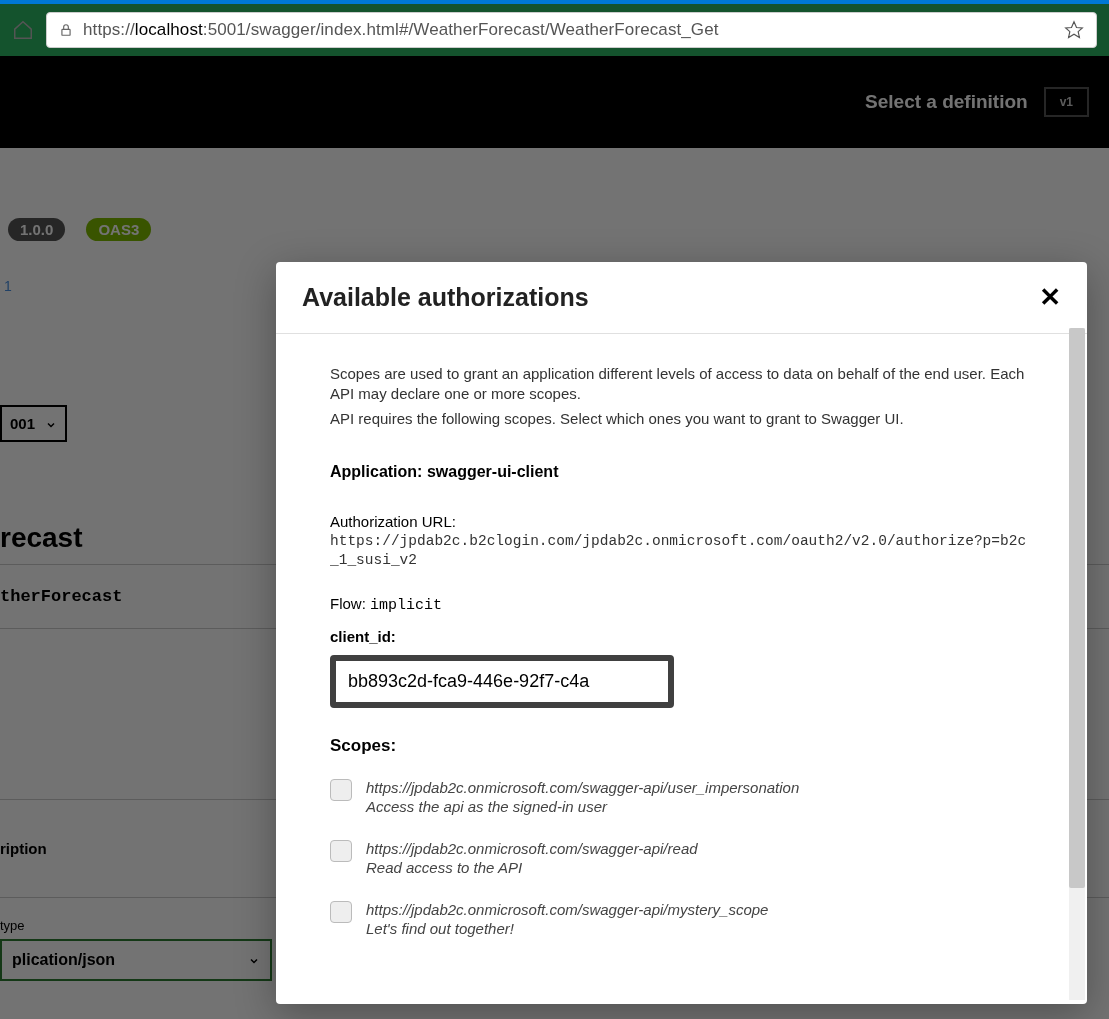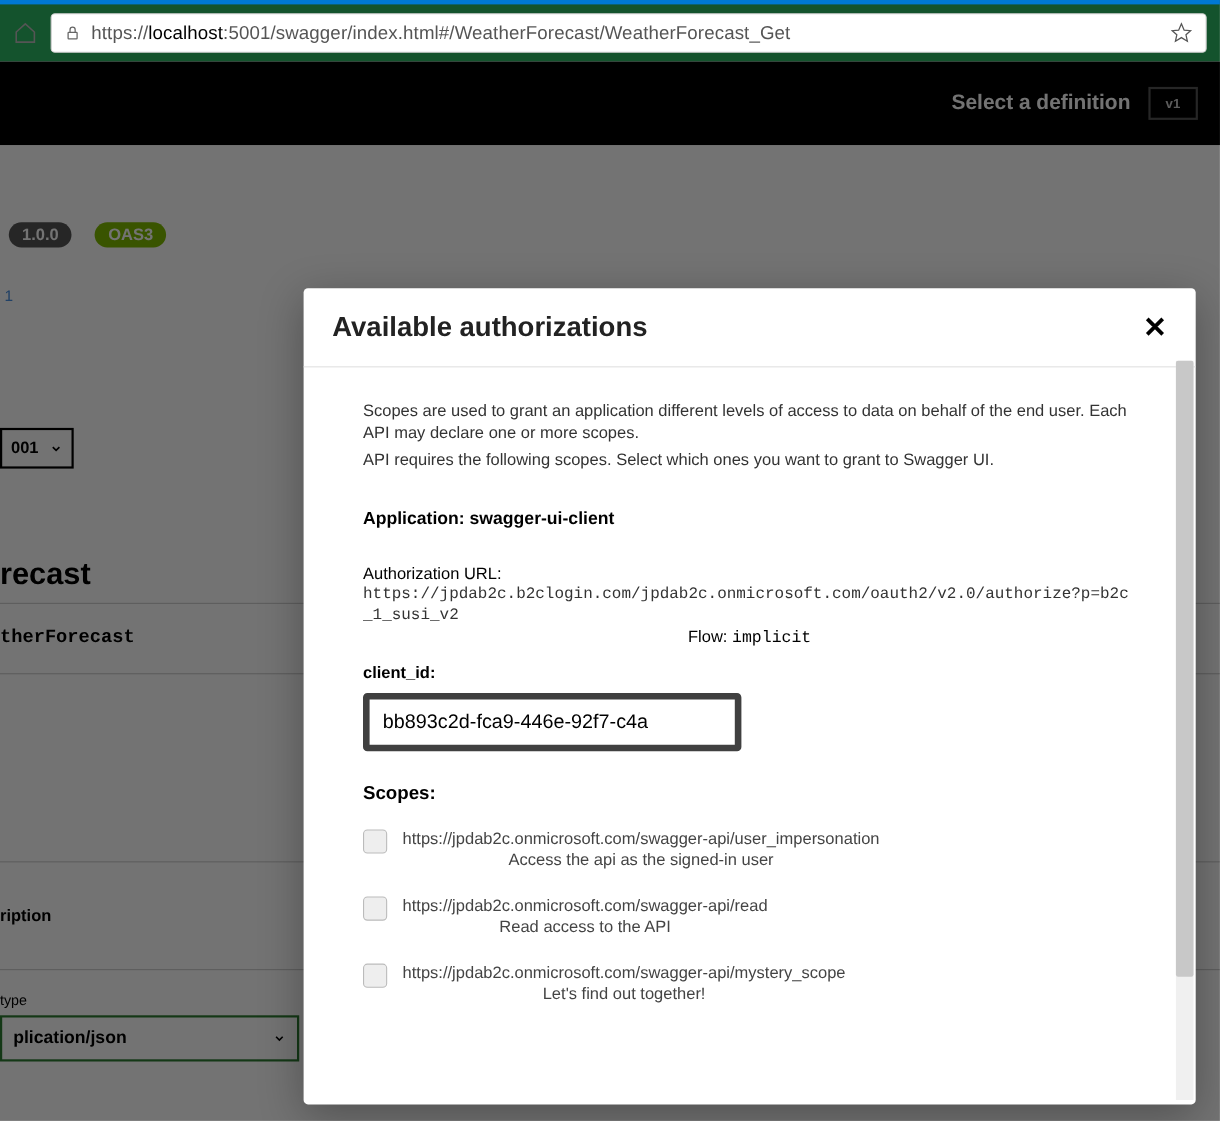--- a/index.html
+++ b/index.html
@@ -8,21 +8,21 @@
 
 .browser-bar { height: 56px; background: #14532d; display: flex; align-items: center; padding: 0 12px; border-top: 4px solid #0078d4; gap: 12px; }
 .home-btn { width: 22px; height: 22px; display:flex; align-items:center; justify-content:center; }
 .url-bar { flex: 1; height: 36px; border: 1px solid #ccc; border-radius: 4px; display: flex; align-items: center; padding: 0 12px; gap: 10px; background: #fff; }
 .lock-ic { width: 14px; height: 14px; }
 .url-text { font-size: 17px; color: #555; letter-spacing: 0.1px; }
 .url-text .host { color: #000; }
 .star-ic { width: 20px; height: 20px; }
 
 
-.topnav { height: 76px; background: #000; display: flex; align-items: center; justify-content: flex-end; padding: 0 20px; color: #fff; gap: 16px; }
+.topnav { height: 92px; background: #000; display: flex; align-items: center; justify-content: flex-end; padding: 0 20px; color: #fff; gap: 16px; }
 .topnav .label { font-size: 19px; font-weight: 700; color: #fff; }
 .def-select { border: 2px solid #555; padding: 6px 14px; font-size: 12px; font-weight: 700; color: #ccc; background: transparent; }
 
 .page-bg { position: relative; background: #fff; height: calc(1019px - 56px - 76px); }
 
 .badges { padding: 70px 0 0 8px; display:flex; gap:21px; }
 .badge-grey { background: #555; color:#fff; border-radius: 14px; padding: 3px 12px; font-size: 15px; font-weight: 700; }
 .badge-green { background: #7fba00; color:#fff; border-radius: 14px; padding: 3px 12px; font-size: 15px; font-weight: 700; }
 
 .link-row { padding: 36px 0 0 4px; }
@@ -49,28 +49,28 @@
 .modal { position: absolute; left: 276px; top: 262px; width: 811px; height: 742px; background: #fff; border-radius: 4px; box-shadow: 0 10px 40px rgba(0,0,0,0.3); display:flex; flex-direction:column; }
 .modal-header { padding: 20px 26px; display:flex; justify-content: space-between; align-items: center; border-bottom: 1px solid #e0e0e0; }
 .modal-title { font-size: 25px; font-weight: 800; color: #222; }
 .close-x { font-size: 26px; font-weight: 700; cursor: pointer; }
 .modal-body { padding: 30px 54px 0 54px; overflow-y: auto; position: relative; flex:1; }
 .scopes-intro { font-size: 15px; color: #333; line-height: 1.35; }
 .auth-name { font-size: 22px; font-weight: 800; margin-top: 40px; }
 .app-line { font-size: 16px; font-weight: 700; margin-top: 34px; }
 .auth-url-label { font-size: 15px; margin-top: 32px; }
 .auth-url { font-family: "Consolas","Courier New",monospace; font-size: 14.5px; color: #333; line-height: 1.35; margin-top: 2px; word-break: break-all; }
-.flow-line { font-size: 15px; margin-top: 0; text-align: center; }
+.flow-line { font-size: 15px; margin-top: 24px; }
 .flow-line .mono { font-family: "Consolas","Courier New",monospace; }
 .cid-label { font-size: 15px; font-weight: 700; margin-top: 14px; }
 .cid-input { width: 344px; margin-top: 10px; padding: 10px 12px; font-size: 18px; border: 6px solid #404040; border-radius: 4px; }
 .scopes-heading { font-size: 17px; font-weight: 700; margin-top: 28px; }
 .scope-item { display:flex; gap: 14px; margin-top: 22px; align-items: flex-start; }
 .scope-chk { width: 22px; height: 22px; border: 1px solid #bbb; border-radius: 4px; background:#eee; flex-shrink:0; margin-top:1px; }
-.scope-txt { font-size: 15px; color: #444; line-height: 1.3; text-align: center; }
+.scope-txt { font-size: 15px; font-style: italic; color: #444; line-height: 1.3; }
 
 
 .modal-scroll { position:absolute; right:2px; top: 66px; width: 16px; bottom: 4px; background: #f0f0f0; }
 .modal-scroll-thumb { position:absolute; left:0; right:0; top:0; height: 560px; background: #c8c8c8; border-radius: 2px; }
 
 .chev-svg { width:12px; height:12px; }
 </style>
 </head>
 <body>
 

